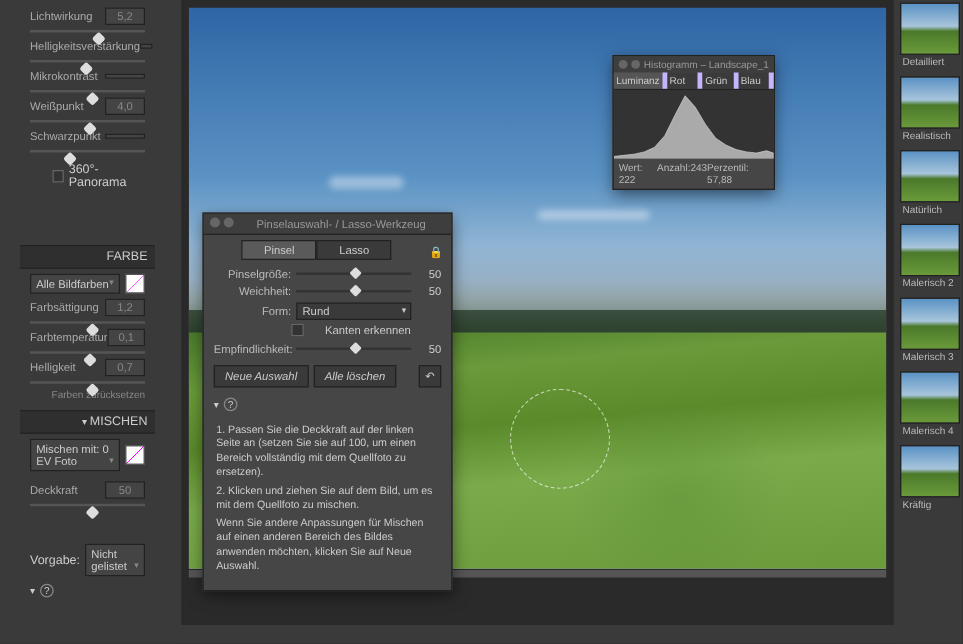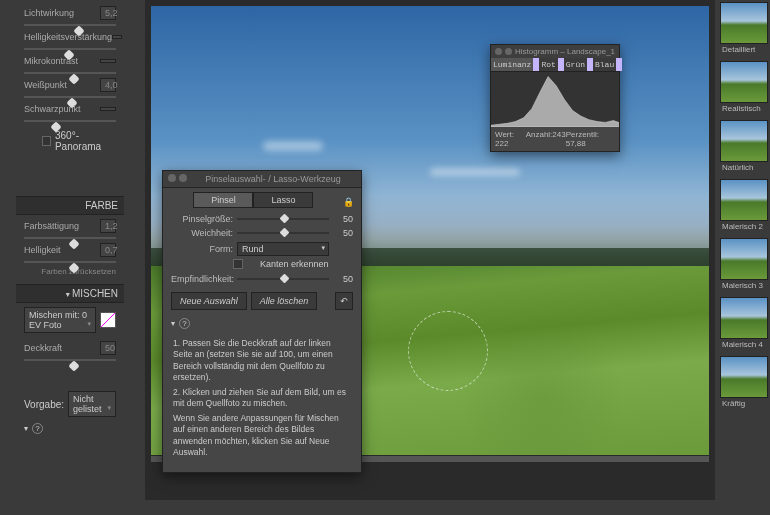--- a/index.html
+++ b/index.html
@@ -2,21 +2,21 @@
 <html><head>
 <meta charset="utf-8">
 <style>
   * { box-sizing: border-box; margin: 0; padding: 0; font-family: -apple-system, Helvetica, Arial, sans-serif; }
   body { background: #3a3a3a; color: #ccc; font-size: 10px; overflow: hidden; width: 770px; height: 515px; position: relative; }
   
   
   .left-panel { position: absolute; left: 0; top: 0; width: 140px; height: 100%; background: #3a3a3a; padding: 4px 24px; }
   .slider-row { display: flex; align-items: center; justify-content: space-between; margin: 2px 0 10px 0; height: 14px; position: relative; }
   .slider-label { font-size: 9px; color: #aaa; flex: 0 0 auto; }
-  .slider-val { font-size: 9px; color: #888; background: #444; border: 1px solid #222; padding: 1px 4px; width: 16px; text-align: left; }
+  .slider-val { font-size: 9px; color: #888; background: #444; border: 1px solid #222; padding: 1px 4px; width: 32px; text-align: center; }
   .slider-track { position: absolute; left: 0; bottom: -6px; width: 100%; height: 2px; background: #555; }
   .slider-thumb { position: absolute; bottom: -9px; width: 8px; height: 8px; background: #ddd; border-radius: 2px; transform: rotate(45deg); }
   .checkbox-row { display: flex; align-items: center; gap: 4px; margin: 14px 0 6px 18px; }
   .cbox { width: 10px; height: 10px; border: 1px solid #666; background: #333; }
   .section-hdr { background: #2f2f2f; padding: 3px 6px; font-size: 10px; text-align: right; margin: 8px -8px 4px -8px; border-top: 1px solid #222; border-bottom: 1px solid #222; }
   .section-hdr.with-chev::before { content: "▾ "; font-size: 8px; }
   .dropdown-row { display: flex; align-items: center; gap: 4px; margin: 4px 0; }
   .dd { flex: 1; background: #444; border: 1px solid #222; padding: 2px 4px; font-size: 9px; color: #ccc; position: relative; }
   .dd::after { content: "▾"; position: absolute; right: 4px; font-size: 7px; color: #888; }
   .color-swatch { width: 16px; height: 16px; background: linear-gradient(135deg,#fff 48%,#f0f 50%,#fff 52%); border: 1px solid #555; }
@@ -67,21 +67,21 @@
   .tp-help { padding: 2px 8px; display: flex; gap: 4px; align-items: center; }
   .tp-chev { font-size: 8px; }
   .tp-text { padding: 4px 10px 10px; font-size: 8.5px; line-height: 1.35; color: #ccc; max-height: 160px; overflow: hidden; }
   .tp-text p { margin: 3px 0; }
 
   
   .hist-panel { position: absolute; left: 490px; top: 44px; width: 130px; background: #464646; border: 1px solid #222; box-shadow: 0 4px 12px rgba(0,0,0,.5); font-size: 8px; }
   .hp-title { display: flex; align-items: center; gap: 3px; padding: 2px 4px; background: #3e3e3e; }
   .hp-title-text { flex: 1; text-align: center; color: #999; font-size: 8px; white-space: nowrap; overflow: hidden; }
   .hp-tabs { display: flex; border-bottom: 1px solid #222; }
-  .hp-tab { flex: 1; text-align: left; padding: 2px; font-size: 8px; background: #3a3a3a; border-right: 6px solid #c4b5fd; font-family: Liberation Mono, monospace; }
+  .hp-tab { flex: 1; text-align: left; padding: 2px; font-size: 8px; background: #3a3a3a; border-right: 4px solid #c4b5fd; }
   .hp-tab.active { background: #555; }
   .hp-graph { width: 100%; height: 55px; background: #333; position: relative; overflow: hidden; }
   .hp-stats { display: flex; padding: 3px 4px; font-size: 8px; color: #bbb; justify-content: space-between; }
 </style>
 </head>
 <body>
 
 <div class="left-panel">
   <div id="sliders1">
       <div class="slider-row">
@@ -119,26 +119,37 @@
           <div class="slider-thumb" style="left:30%"></div>
         </div>
   </div>
     </div>
   <div class="checkbox-row">
     <div class="cbox"></div>
     <span>360°-Panorama</span>
   </div>
   <div style="height:30px"></div>
   <div class="section-hdr">FARBE</div>
+  <div class="dropdown-row">
+    <div class="dd">Alle Bildfarben</div>
+    <div class="color-swatch"></div>
+  </div>
   <div id="sliders2">
       <div class="slider-row">
     <span class="slider-label">Farbsättigung</span>
     <span class="slider-val">1,2</span>
     <div class="slider-track">
           <div class="slider-thumb" style="left:50%"></div>
+        </div>
+  </div>
+      <div class="slider-row">
+    <span class="slider-label">Farbtemperatur</span>
+    <span class="slider-val">0,1</span>
+    <div class="slider-track">
+          <div class="slider-thumb" style="left:48%"></div>
         </div>
   </div>
       <div class="slider-row">
     <span class="slider-label">Helligkeit</span>
     <span class="slider-val">0,7</span>
     <div class="slider-track">
           <div class="slider-thumb" style="left:50%"></div>
         </div>
   </div>
     </div>

